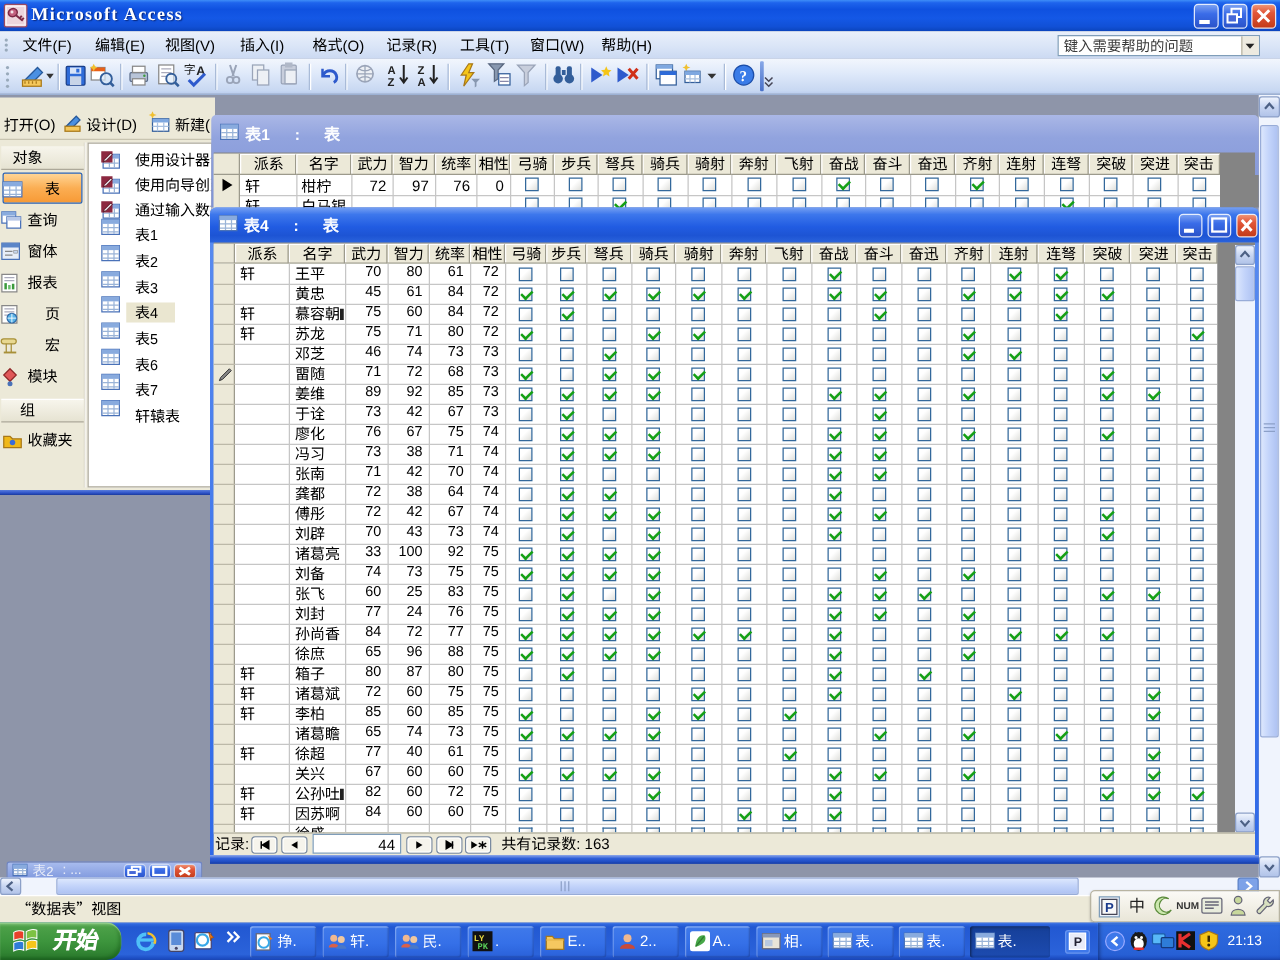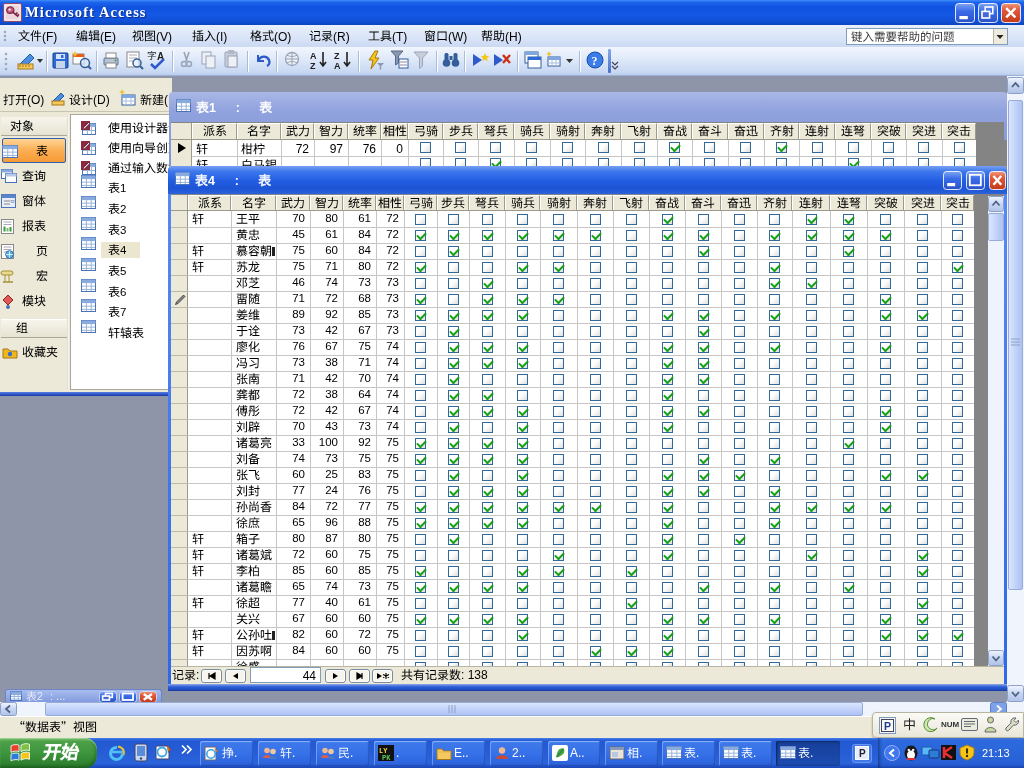--- a/index.html
+++ b/index.html
@@ -2160,21 +2160,21 @@
   </svg>
 <svg style="position:absolute;left:401px;top:669px;width:60.0px;height:12px;overflow:visible" viewBox="0 0 500 100" fill="#000">
     <g transform="translate(0,86)">
       <use href="#u5171" x="0"></use>
       <use href="#u6709" x="100"></use>
       <use href="#u8bb0" x="200"></use>
       <use href="#u5f55" x="300"></use>
       <use href="#u6570" x="400"></use>
     </g>
   </svg>
-<div style="position:absolute;left:461px;top:668px;font:12px 'Liberation Sans',sans-serif;color:#000;line-height:14px;white-space:pre">: 138</div>
+<div style="position:absolute;left:461px;top:668px;font:12px 'Liberation Sans',sans-serif;color:#000;line-height:14px;white-space:pre">: 163</div>
 <div style="position:absolute;left:168px;top:684px;width:839px;height:7px;background:linear-gradient(180deg,#8FA8E8 0%,#2E5FD8 40%,#1E4BC0 80%,#16389A 100%)"></div>
 <div style="position:absolute;left:0px;top:716px;width:1024px;height:22px;background:#ECE9D8;border-top:1px solid #fff"></div>
 <svg style="position:absolute;left:13px;top:721px;width:84.0px;height:12px;overflow:visible" viewBox="0 0 700 100" fill="#000">
     <g transform="translate(0,86)">
       <use href="#u201c" x="0"></use>
       <use href="#u6570" x="100"></use>
       <use href="#u636e" x="200"></use>
       <use href="#u8868" x="300"></use>
       <use href="#u201d" x="400"></use>
       <use href="#u89c6" x="500"></use>

